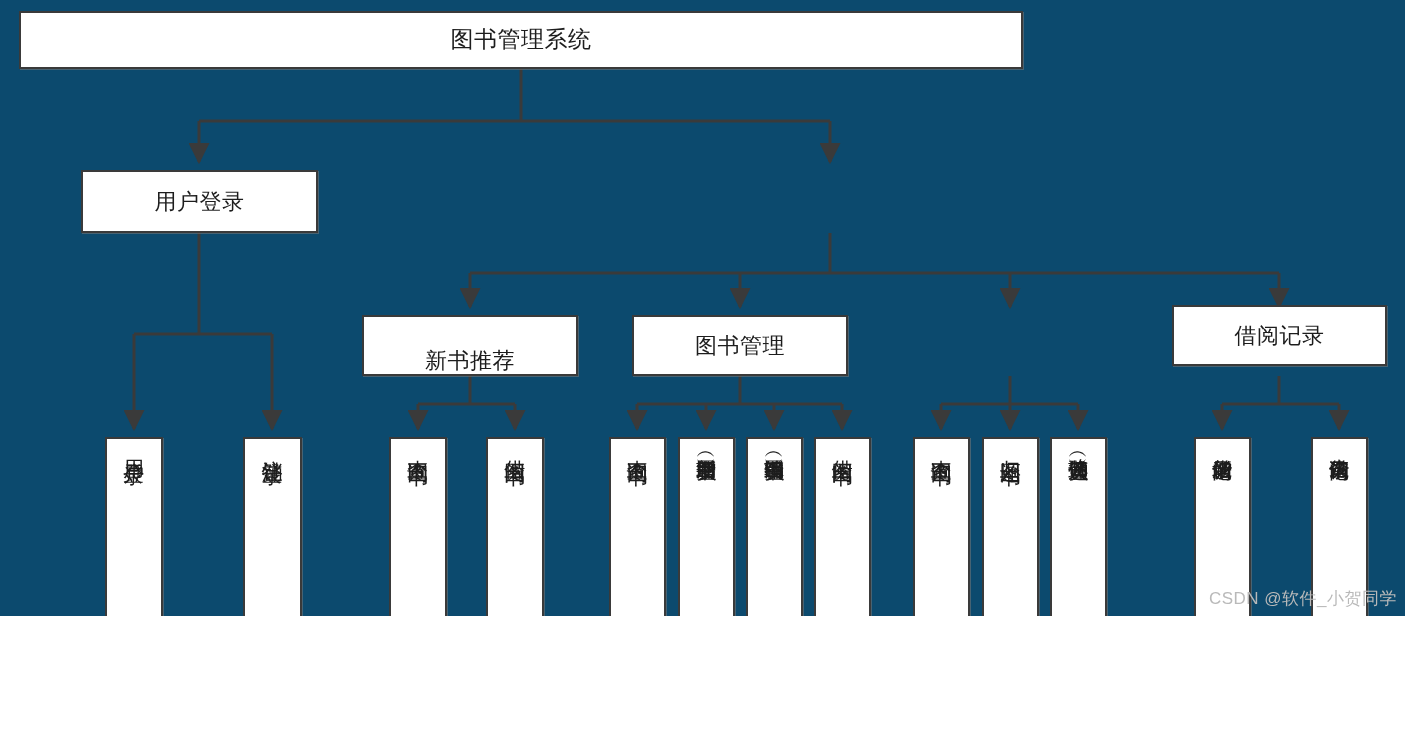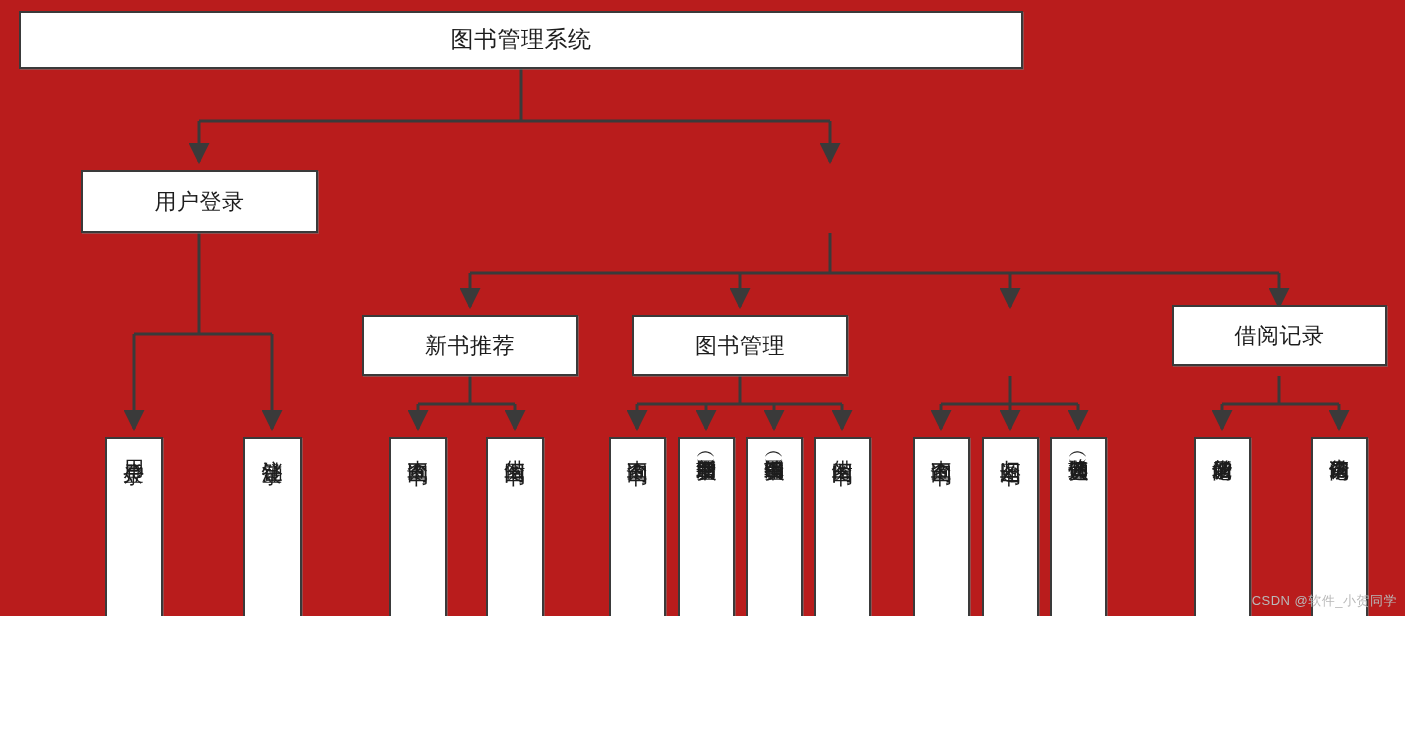--- a/index.html
+++ b/index.html
@@ -8,21 +8,21 @@
     padding: 0;
     background: #ffffff;
   }
   body {
     font-family: "Liberation Sans", "DejaVu Sans", sans-serif;
   }
   #diagram-root {
     position: relative;
     width: 1405px;
     height: 616px;
-    background: #b91c1c;
+    background: #0c4a6e;
     overflow: hidden;
   }
   #edge-layer {
     position: absolute;
     left: 0;
     top: 0;
     width: 1405px;
     height: 747px;
     pointer-events: none;
   }
@@ -67,21 +67,21 @@
     white-space: nowrap;
   }
   .node.vert.tight .node-label {
     font-size: 20px;
     letter-spacing: 0.5px;
   }
   .watermark {
     position: absolute;
     right: 8px;
     bottom: 6px;
-    font-size: 13px;
+    font-size: 17px;
     color: #b9b9b9;
     letter-spacing: 0.5px;
     z-index: 5;
     white-space: nowrap;
   }
 </style>
 </head>
 <body>
 
 <div id="diagram-root">
@@ -138,21 +138,21 @@
 
   <div class="node horiz root" style="left:19px; top:11px; width:1004px; height:58px;">
     <span class="node-label">图书管理系统</span>
   </div>
 
   <div class="node horiz" style="left:81px; top:170px; width:237px; height:63px;">
     <span class="node-label">用户登录</span>
   </div>
 
 
-  <div class="node horiz" style="left:362px; top:315px; width:216px; height:61px;">
+  <div class="node horiz" style="left:362px; top:315px; width:216px; height:61px;align-items:flex-end;">
     <span class="node-label">新书推荐</span>
   </div>
 
   <div class="node horiz" style="left:632px; top:315px; width:216px; height:61px;">
     <span class="node-label">图书管理</span>
   </div>
 
 
   <div class="node horiz" style="left:1172px; top:305px; width:215px; height:61px;">
     <span class="node-label">借阅记录</span>

